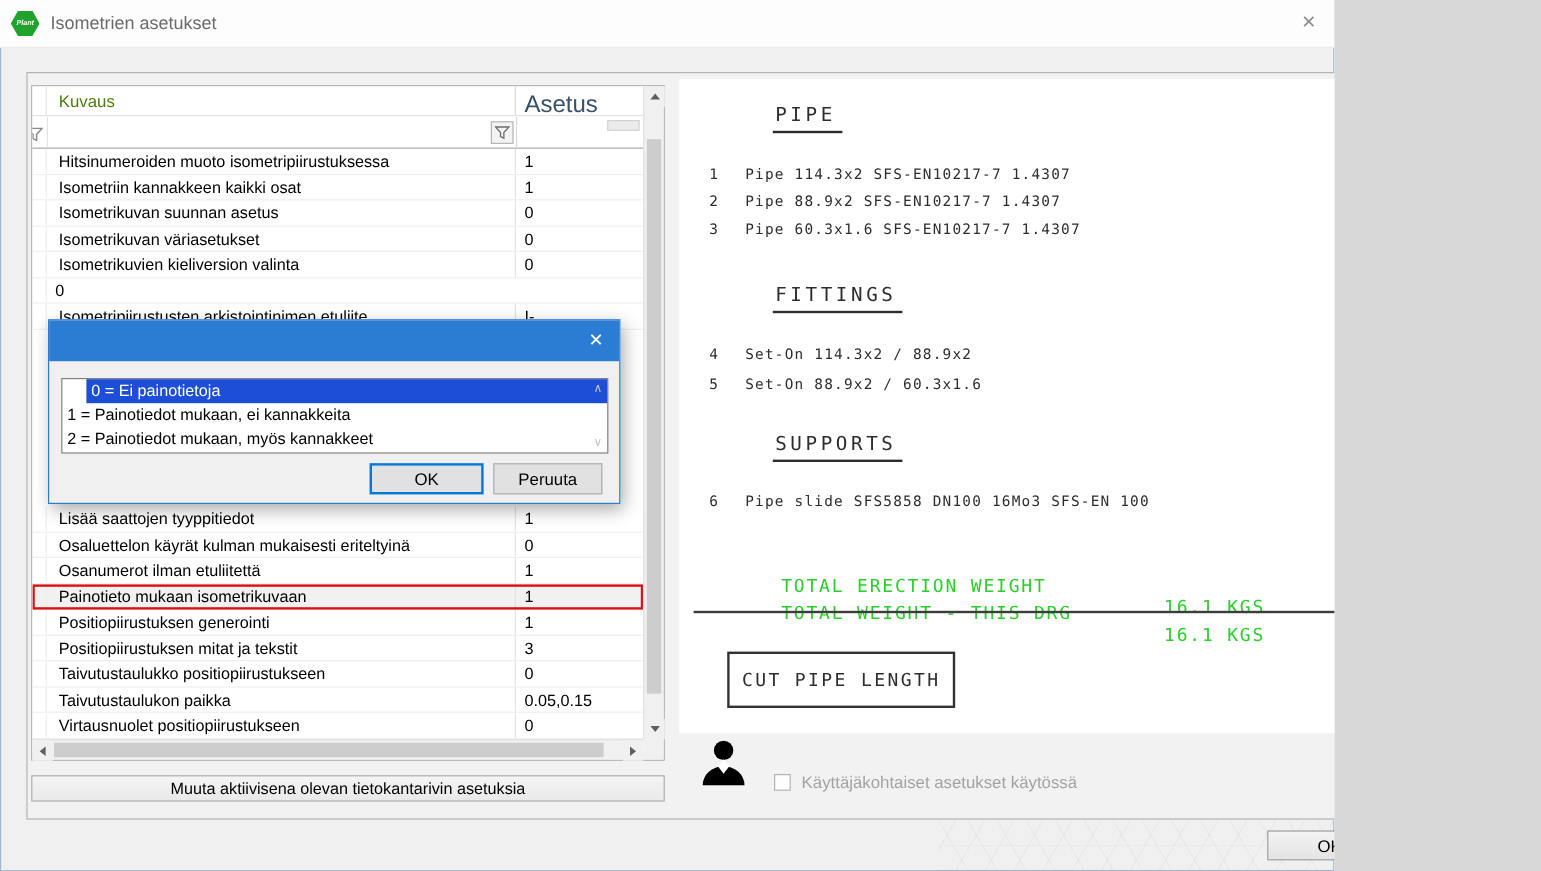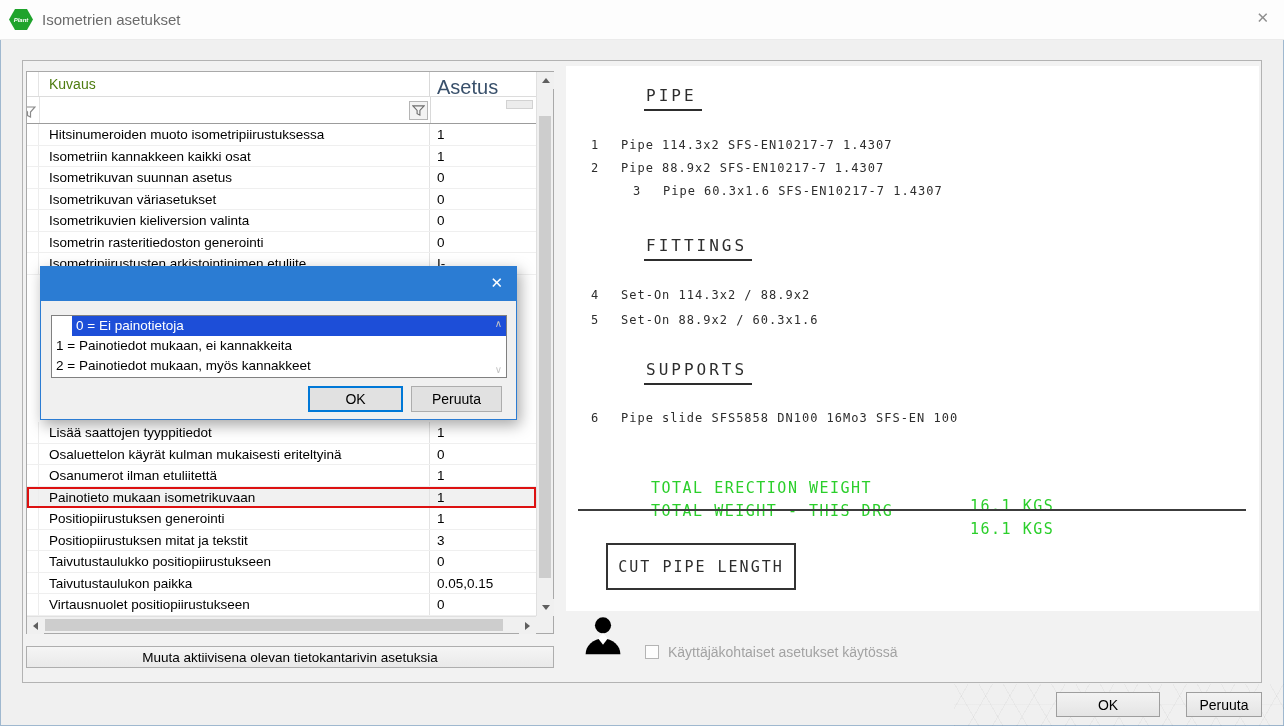--- a/index.html
+++ b/index.html
@@ -1,19 +1,19 @@
 <!DOCTYPE html>
 <html><head>
 <meta charset="utf-8">
 <style>
   * { margin:0; padding:0; box-sizing:border-box; }
   html,body { background:#d8d8d8; }
   body { font-family:"Liberation Sans", sans-serif; }
 
-  #window { position:relative; width:1284px; height:726px; background:#f0f0f0;
+  #window { position:relative; width:1112px; height:726px; background:#f0f0f0;
             overflow:hidden; box-shadow: inset 0 0 0 1px #9fb8cf; }
 
   
   .titlebar { position:absolute; left:0; top:0; width:100%; height:40px; background:#fdfdfd;
               border-bottom:1px solid #ebebeb; display:flex; align-items:center; }
   .app-icon { width:24px; height:21px; margin-left:9px; background:#1fa32c;
               clip-path:polygon(25% 0,75% 0,100% 50%,75% 100%,25% 100%,0 50%);
               display:flex; align-items:center; justify-content:center; }
   .app-icon-text { color:#fff; font-size:6px; font-style:italic; font-weight:bold; }
   .win-title { margin-left:9px; font-size:15px; color:#6b6b6b; }
@@ -181,21 +181,20 @@
           <div class="rc-desc">Isometrikuvan väriasetukset</div>
           <div class="rc-val">0</div>
         </div>
         <div class="row">
           <div class="ind"></div>
           <div class="rc-desc">Isometrikuvien kieliversion valinta</div>
           <div class="rc-val">0</div>
         </div>
         <div class="row">
           <div class="ind"></div>
-          <div class="rc-desc">Isometrin rasteritiedoston generointi</div>
           <div class="rc-val">0</div>
         </div>
         <div class="row">
           <div class="ind"></div>
           <div class="rc-desc">Isometripiirustusten arkistointinimen etuliite</div>
           <div class="rc-val">I-</div>
         </div>
 
         <div class="row-gap"></div>
 
@@ -266,21 +265,21 @@
       </div>
       <div class="sb-corner"></div>
     </div>
 
     <button class="footer-btn">Muuta aktiivisena olevan tietokantarivin asetuksia</button>
 
     <div class="preview">
       <div class="pv-heading" style="left:78px; top:20px;">PIPE</div>
       <div class="pv-item" style="top:72px;"><span class="pv-num">1</span><span>Pipe 114.3x2 SFS-EN10217-7 1.4307</span></div>
       <div class="pv-item" style="top:95px;"><span class="pv-num">2</span><span>Pipe 88.9x2 SFS-EN10217-7 1.4307</span></div>
-      <div class="pv-item" style="top:118px;margin-left:42px;"><span class="pv-num">3</span><span>Pipe 60.3x1.6 SFS-EN10217-7 1.4307</span></div>
+      <div class="pv-item" style="top:118px;"><span class="pv-num">3</span><span>Pipe 60.3x1.6 SFS-EN10217-7 1.4307</span></div>
 
       <div class="pv-heading" style="left:78px; top:170px;">FITTINGS</div>
       <div class="pv-item" style="top:222px;"><span class="pv-num">4</span><span>Set-On 114.3x2 / 88.9x2</span></div>
       <div class="pv-item" style="top:247px;"><span class="pv-num">5</span><span>Set-On 88.9x2 / 60.3x1.6</span></div>
 
       <div class="pv-heading" style="left:78px; top:294px;">SUPPORTS</div>
       <div class="pv-item" style="top:345px;"><span class="pv-num">6</span><span>Pipe slide SFS5858 DN100 16Mo3 SFS-EN 100</span></div>
 
       <div class="pv-total" style="top:395px;">
         <span class="pv-tlabel">TOTAL ERECTION WEIGHT</span>

